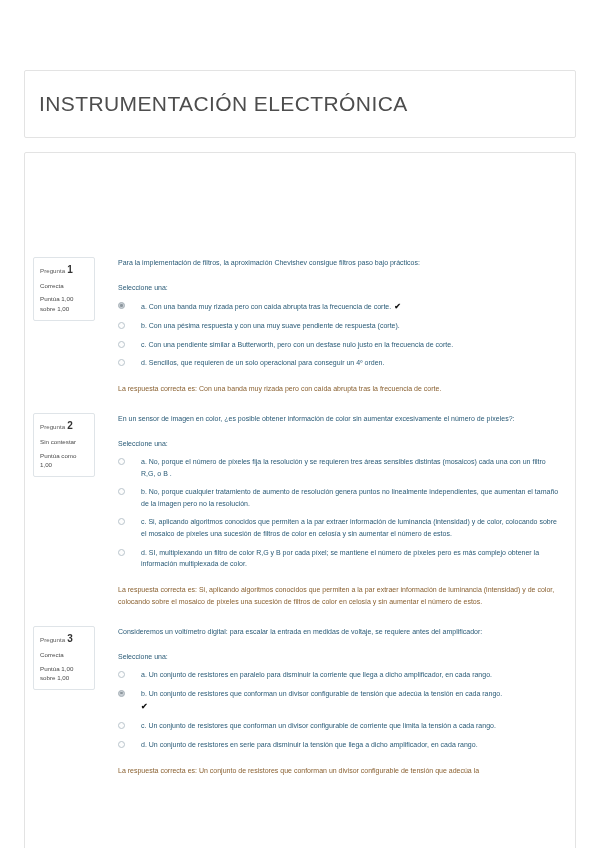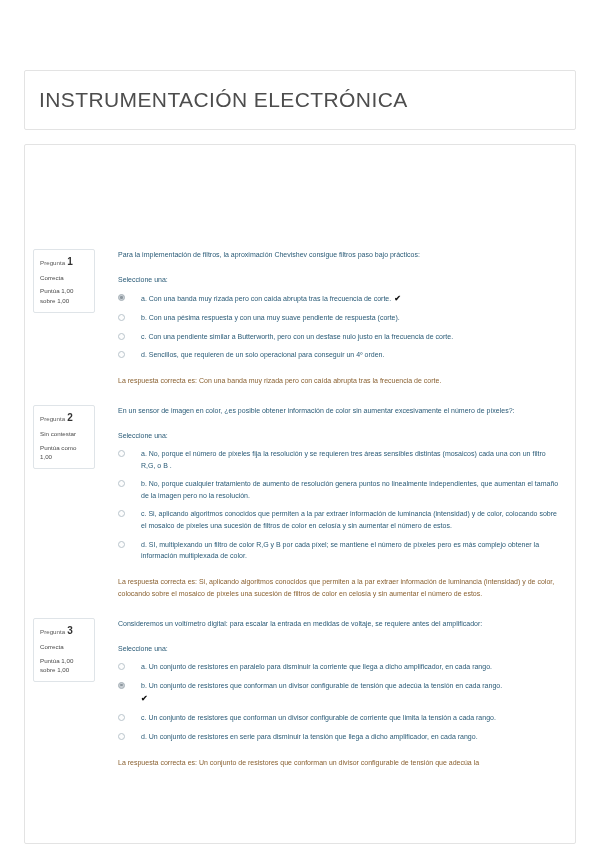--- a/index.html
+++ b/index.html
@@ -23,21 +23,21 @@
     padding-top: 70px;
     box-sizing: border-box;
   }
 
   
   .header-card {
     margin: 0 24px;
     border: 1px solid #e3e3e3;
     border-radius: 2px;
     background: #ffffff;
-    height: 60px;
+    height: 68px;
     display: flex;
     align-items: center;
     padding: 0 14px;
     box-sizing: border-box;
   }
   .course-title {
     font-size: 21px;
     font-weight: 400;
     color: #4d4d4d;
     letter-spacing: 0.4px;

